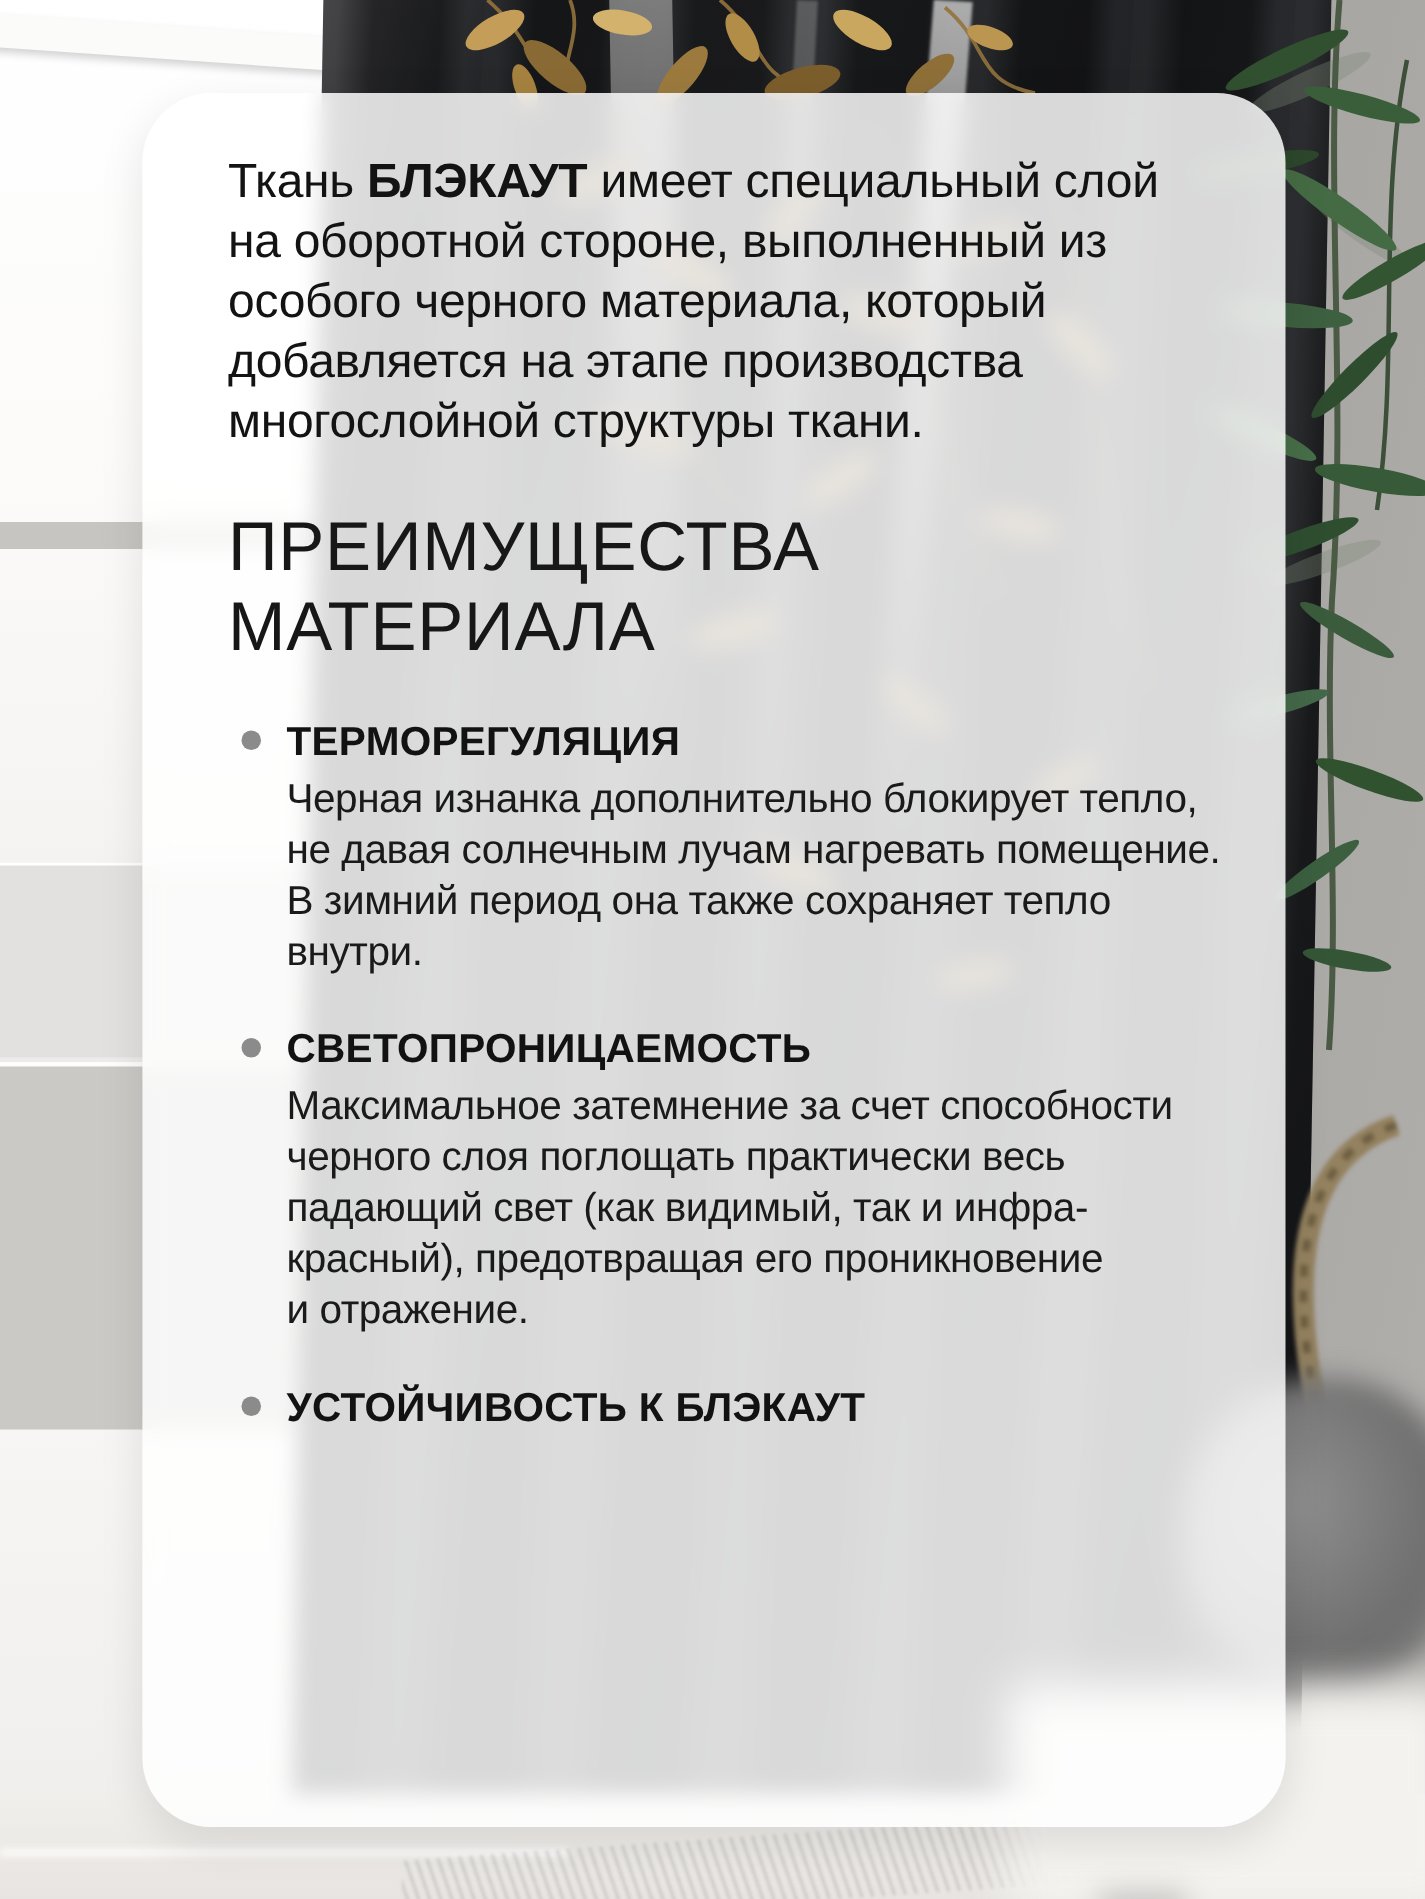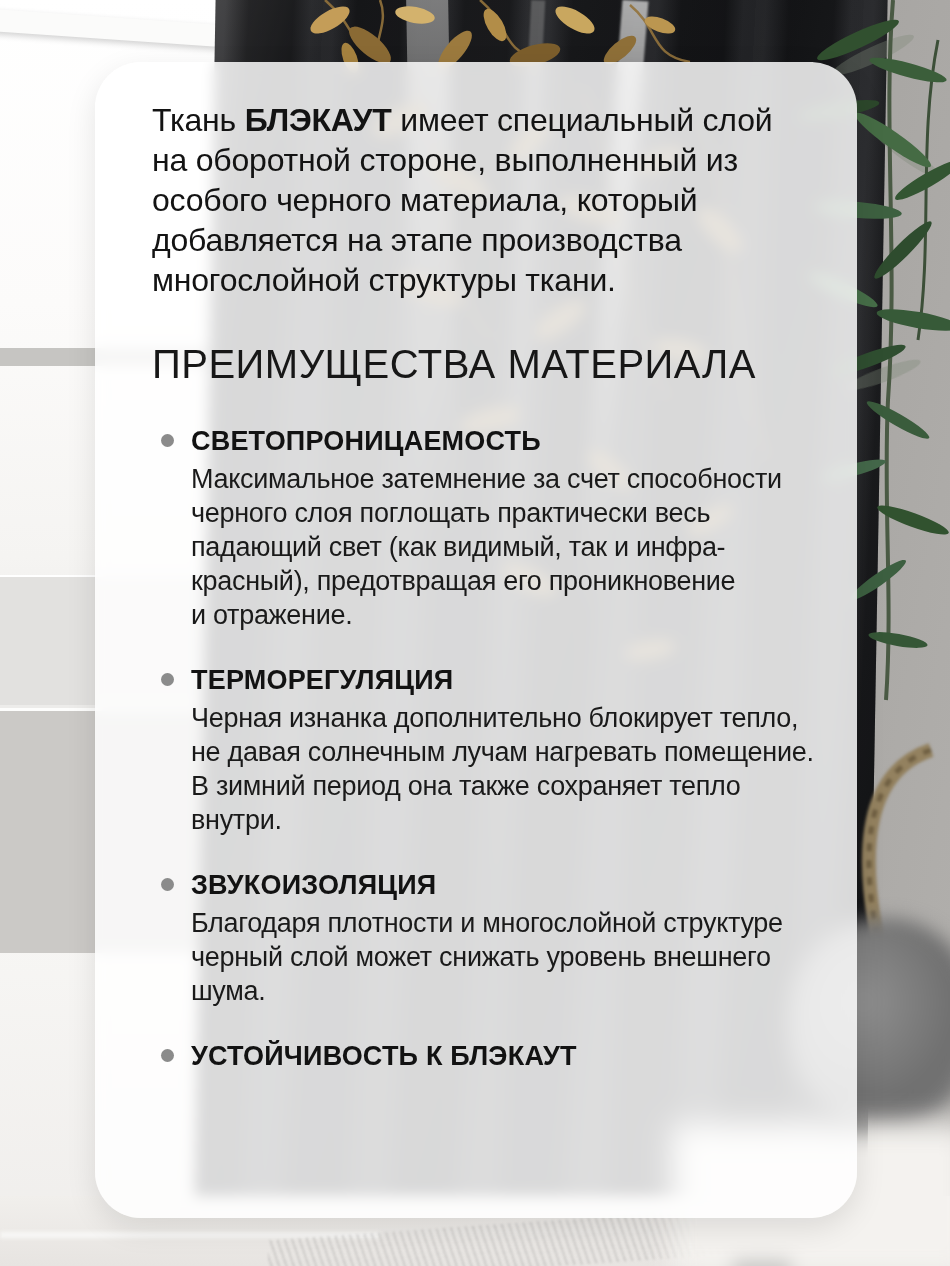--- a/index.html
+++ b/index.html
@@ -50,21 +50,21 @@
   
   .card{
     left:95px;top:62px;width:762px;height:1156px;border-radius:46px;
     background:rgba(255,255,255,.84);
     -webkit-backdrop-filter:blur(7px);backdrop-filter:blur(7px);
     box-sizing:border-box;padding:38px 30px 0 57px;overflow:hidden;
     box-shadow:0 10px 30px rgba(0,0,0,.10);
   }
   .intro{margin:0;font-size:32px;line-height:40px;letter-spacing:-.2px;color:#131313;white-space:pre-line;}
   .intro b{font-weight:700;}
-  .heading{margin:38px 0 0 0;font-size:40px;line-height:53px;font-weight:300;
+  .heading{margin:38px 0 0 0;font-size:46px;line-height:53px;font-weight:300;
     letter-spacing:.5px;color:#171717;}
   .features{margin-top:34px;}
   .feature{display:flex;margin-bottom:32px;}
   .dot{flex:none;width:13px;height:13px;border-radius:50%;background:#8b8b8b;margin:9px 0 0 9px;}
   .feature-body{margin-left:17px;}
   .feature-title{font-size:27px;line-height:32px;font-weight:700;letter-spacing:.2px;color:#121212;}
   .feature-text{font-size:27px;line-height:34px;letter-spacing:-.3px;color:#1a1a1a;
     white-space:pre-line;margin-top:5px;}
 </style>
 </head>
@@ -176,49 +176,40 @@
 добавляется на этапе производства
 многослойной структуры ткани.</span></p>
 
     <h1 class="heading">ПРЕИМУЩЕСТВА МАТЕРИАЛА</h1>
 
     <div class="features">
 
       <div class="feature">
         <div class="dot"></div>
         <div class="feature-body">
+          <div class="feature-title">ТЕРМОРЕГУЛЯЦИЯ</div>
+          <div class="feature-text">Черная изнанка дополнительно блокирует тепло,
+не давая солнечным лучам нагревать помещение.
+В зимний период она также сохраняет тепло
+внутри.</div>
+        </div>
+      </div>
+
+      <div class="feature">
+        <div class="dot"></div>
+        <div class="feature-body">
           <div class="feature-title">СВЕТОПРОНИЦАЕМОСТЬ</div>
           <div class="feature-text">Максимальное затемнение за счет способности
 черного слоя поглощать практически весь
 падающий свет (как видимый, так и инфра-
 красный), предотвращая его проникновение
 и отражение.</div>
         </div>
       </div>
 
-      <div class="feature">
-        <div class="dot"></div>
-        <div class="feature-body">
-          <div class="feature-title">ТЕРМОРЕГУЛЯЦИЯ</div>
-          <div class="feature-text">Черная изнанка дополнительно блокирует тепло,
-не давая солнечным лучам нагревать помещение.
-В зимний период она также сохраняет тепло
-внутри.</div>
-        </div>
-      </div>
-
-      <div class="feature">
-        <div class="dot"></div>
-        <div class="feature-body">
-          <div class="feature-title">ЗВУКОИЗОЛЯЦИЯ</div>
-          <div class="feature-text">Благодаря плотности и многослойной структуре
-черный слой может снижать уровень внешнего
-шума.</div>
-        </div>
-      </div>
 
       <div class="feature">
         <div class="dot"></div>
         <div class="feature-body">
           <div class="feature-title">УСТОЙЧИВОСТЬ К БЛЭКАУТ</div>
         </div>
       </div>
 
     </div>
   </div>

